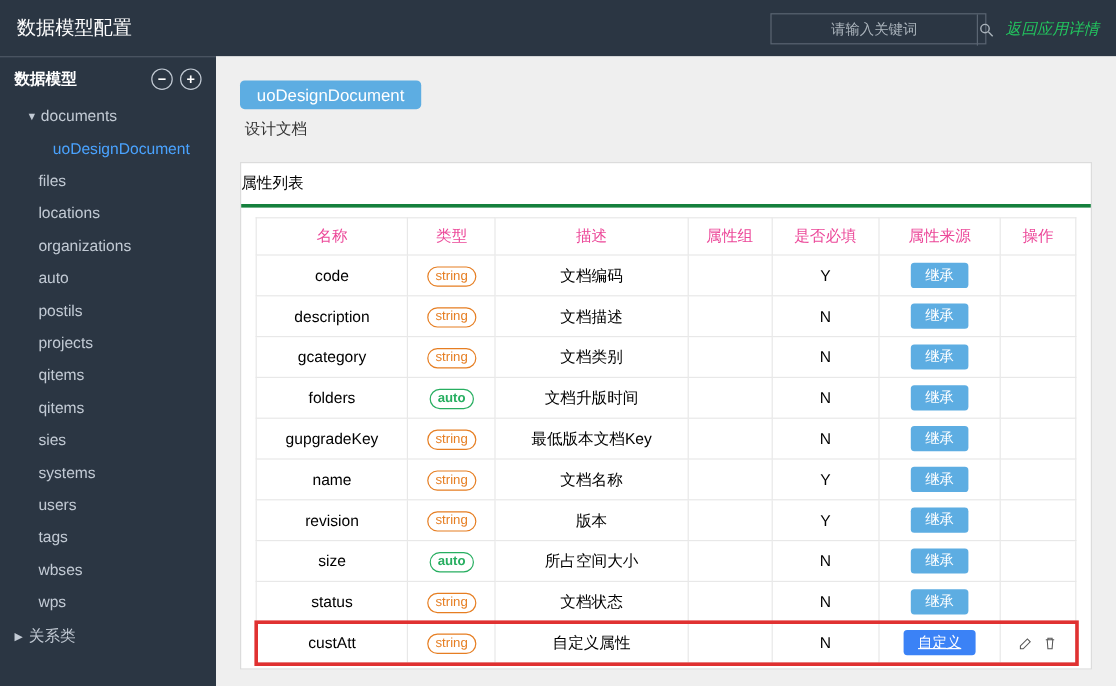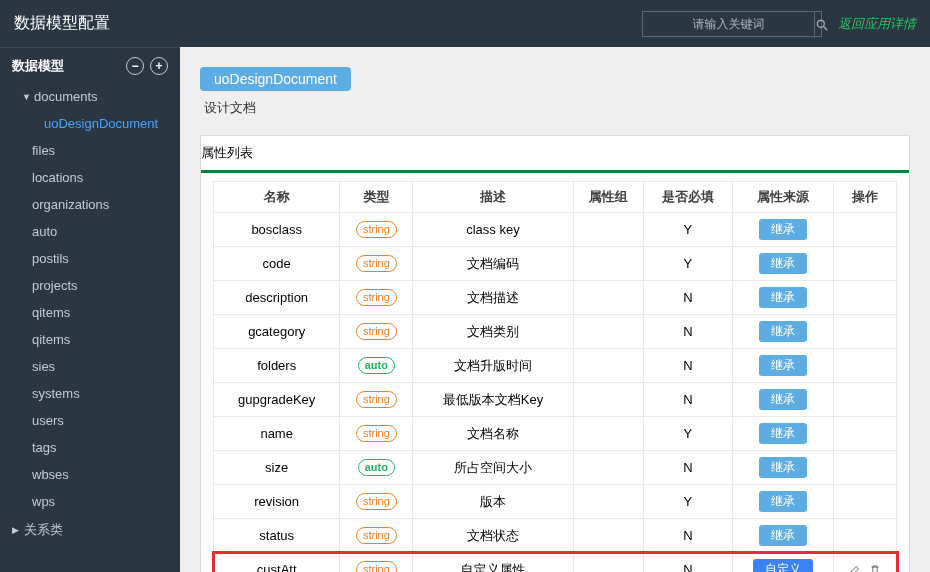--- a/index.html
+++ b/index.html
@@ -29,21 +29,21 @@
   .tree-item.section { padding-left:12px; }
 
   .main { flex: 1; background: #efefef; padding: 20px; overflow:auto; }
   .pill { display:inline-block; background:#5dade2; color:#fff; padding:4px 14px; border-radius:4px; font-size:14px; }
   .subtitle { margin-top:8px; margin-left:4px; font-size:13px; color:#333; }
   .panel { background:#fff; border:1px solid #dcdcdc; margin-top:18px; }
   .panel-title { padding:8px 0; font-size:13px; border-bottom:3px solid #15803d; }
   .table-wrap { padding:8px 12px 4px 12px; }
   table { width:100%; border-collapse:collapse; font-size:13px; }
   th, td { border:1px solid #e8e8e8; padding:6px 4px; text-align:center; }
-  th { font-weight:bold; color:#404040; background:#fff; }
+  th { font-weight:normal; color:#ec4899; background:#fff; }
   .tag { display:inline-block; border:1px solid; border-radius:9px; font-size:11px; padding:0 6px; line-height:15px; }
   .tag.string { color:#e67e22; border-color:#e67e22; }
   .tag.auto { color:#27ae60; border-color:#27ae60;font-weight:bold; }
   .src-btn { display:inline-block; padding:2px 12px; border-radius:3px; font-size:12px; color:#fff; background:#5dade2; }
   .src-btn.custom { background:#3b82f6;text-decoration:underline; }
   tr.highlight td { position:relative; }
   tr.highlight { outline:3px solid #e03131; outline-offset:-1px; }
   .op-icons { display:flex; justify-content:center; gap:6px; }
   .op-icons svg { width:14px; height:14px; stroke:#555; fill:none; cursor:pointer; }
 </style>
@@ -117,29 +117,20 @@
                 <th>类型</th>
                 <th>描述</th>
                 <th>属性组</th>
                 <th>是否必填</th>
                 <th>属性来源</th>
                 <th>操作</th>
               </tr>
             </thead>
           <tbody id="tbody">
               <tr>
-                <td>bosclass</td>
-                <td><span class="tag string">string</span></td>
-                <td>class key</td>
-                <td></td>
-                <td>Y</td>
-                <td><span class="src-btn">继承</span></td>
-                <td></td>
-              </tr>
-              <tr>
                 <td>code</td>
                 <td><span class="tag string">string</span></td>
                 <td>文档编码</td>
                 <td></td>
                 <td>Y</td>
                 <td><span class="src-btn">继承</span></td>
                 <td></td>
               </tr>
               <tr>
                 <td>description</td>
@@ -180,34 +171,34 @@
               <tr>
                 <td>name</td>
                 <td><span class="tag string">string</span></td>
                 <td>文档名称</td>
                 <td></td>
                 <td>Y</td>
                 <td><span class="src-btn">继承</span></td>
                 <td></td>
               </tr>
               <tr>
+                <td>revision</td>
+                <td><span class="tag string">string</span></td>
+                <td>版本</td>
+                <td></td>
+                <td>Y</td>
+                <td><span class="src-btn">继承</span></td>
+                <td></td>
+              </tr>
+              <tr>
                 <td>size</td>
                 <td><span class="tag auto">auto</span></td>
                 <td>所占空间大小</td>
                 <td></td>
                 <td>N</td>
-                <td><span class="src-btn">继承</span></td>
-                <td></td>
-              </tr>
-              <tr>
-                <td>revision</td>
-                <td><span class="tag string">string</span></td>
-                <td>版本</td>
-                <td></td>
-                <td>Y</td>
                 <td><span class="src-btn">继承</span></td>
                 <td></td>
               </tr>
               <tr>
                 <td>status</td>
                 <td><span class="tag string">string</span></td>
                 <td>文档状态</td>
                 <td></td>
                 <td>N</td>
                 <td><span class="src-btn">继承</span></td>

